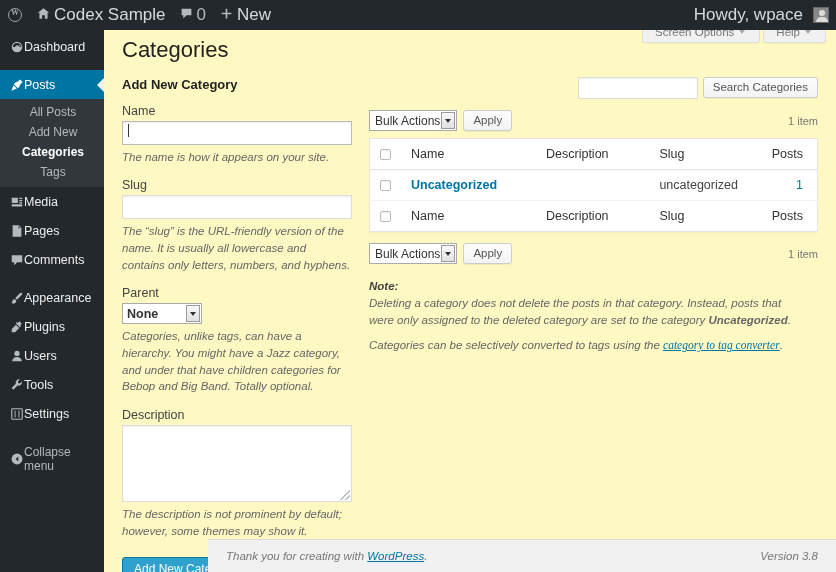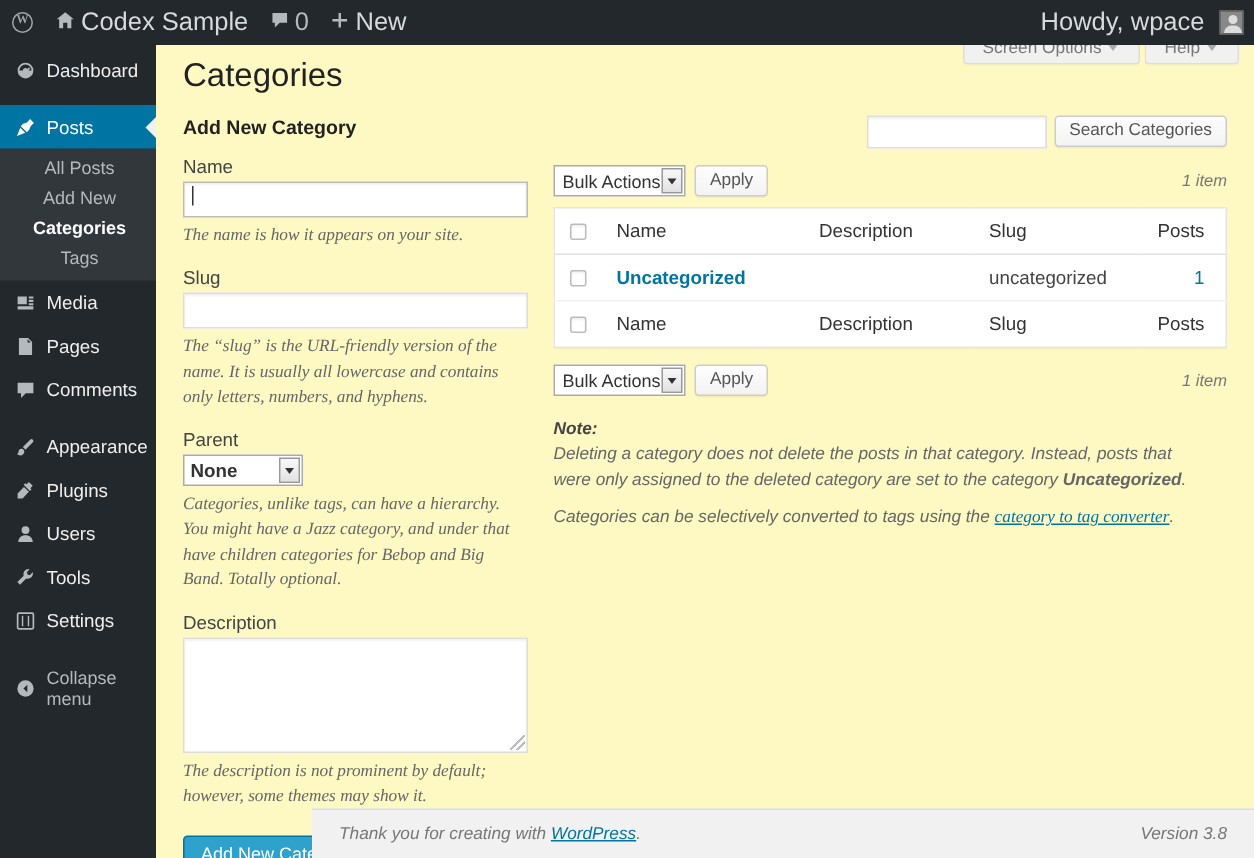--- a/index.html
+++ b/index.html
@@ -52,21 +52,21 @@
     width:12px; height:8px; border-radius:5px 5px 0 0; background:#ddd;
   }
 
   
   #sidebar {
     position:absolute; top:23px; left:0; width:104px; bottom:0;
     background:#23282d;
     font-size:12.5px;
   }
   .menu-item {
-    display:flex; align-items:center; gap:7px;
+    display:flex; align-items:center; 
     height:29px; padding:0 9px; color:#eee;
     position:relative;
   }
   .menu-item .mlabel { font-size:12.5px; color:#eee; }
   .menu-item.current { background:#0074a2; }
   .menu-item.current .mlabel { color:#fff; }
   .menu-item.current::after {
     content:""; position:absolute; right:0; top:50%; margin-top:-7px;
     border-top:7px solid transparent; border-bottom:7px solid transparent;
     border-right:7px solid #f1f1f1;
@@ -137,21 +137,20 @@
     box-shadow:inset 0 1px 2px rgba(0,0,0,0.07);
   }
   .ftext.focused { border-color:#bbb; }
   .caret-bar {
     display:inline-block; width:1px; height:13px; background:#333;
     vertical-align:-2px;
   }
   .fdesc {
     font-style:italic; font-size:11.5px; color:#666; line-height:1.45;
     margin-top:4px;
-    font-family:Liberation Serif, serif;
   }
   .fselect {
     display:inline-flex; align-items:center; justify-content:space-between;
     min-width:80px; height:21px; border:1px solid #aaa; background:#fff;
     font-size:12.5px; color:#333; padding:0 0 0 4px;font-weight:bold;
   }
   .fselect .sv { padding-right:6px; }
   .sel-arrow {
     width:14px; height:17px; margin:1px;
     background:linear-gradient(#f8f8f8,#e2e2e2);
@@ -195,21 +194,21 @@
   .tablenav {
     display:flex; align-items:center; gap:6px;
     margin:10px 0 5px 0; height:24px;
   }
   .sel-bulk {
     display:inline-flex; align-items:center; justify-content:space-between;
     height:21px; border:1px solid #aaa; background:#fff;
     font-size:12px; color:#333; padding-left:5px;
   }
   .displaying-num {
-    margin-left:auto; font-style:italic; font-size:11px; color:#777;
+    margin-left:auto; font-size:11px; color:#777;
   }
   table.wplist {
     width:100%; border-collapse:collapse; background:#fff;
     border:1px solid #e5e5e5; box-shadow:0 1px 1px rgba(0,0,0,0.04);
   }
   table.wplist th, table.wplist td {
     text-align:left; font-size:12.5px; padding:8px 10px; vertical-align:top;
   }
   table.wplist thead th, table.wplist tfoot th {
     font-weight:normal; color:#333; border-bottom:1px solid #e1e1e1;

